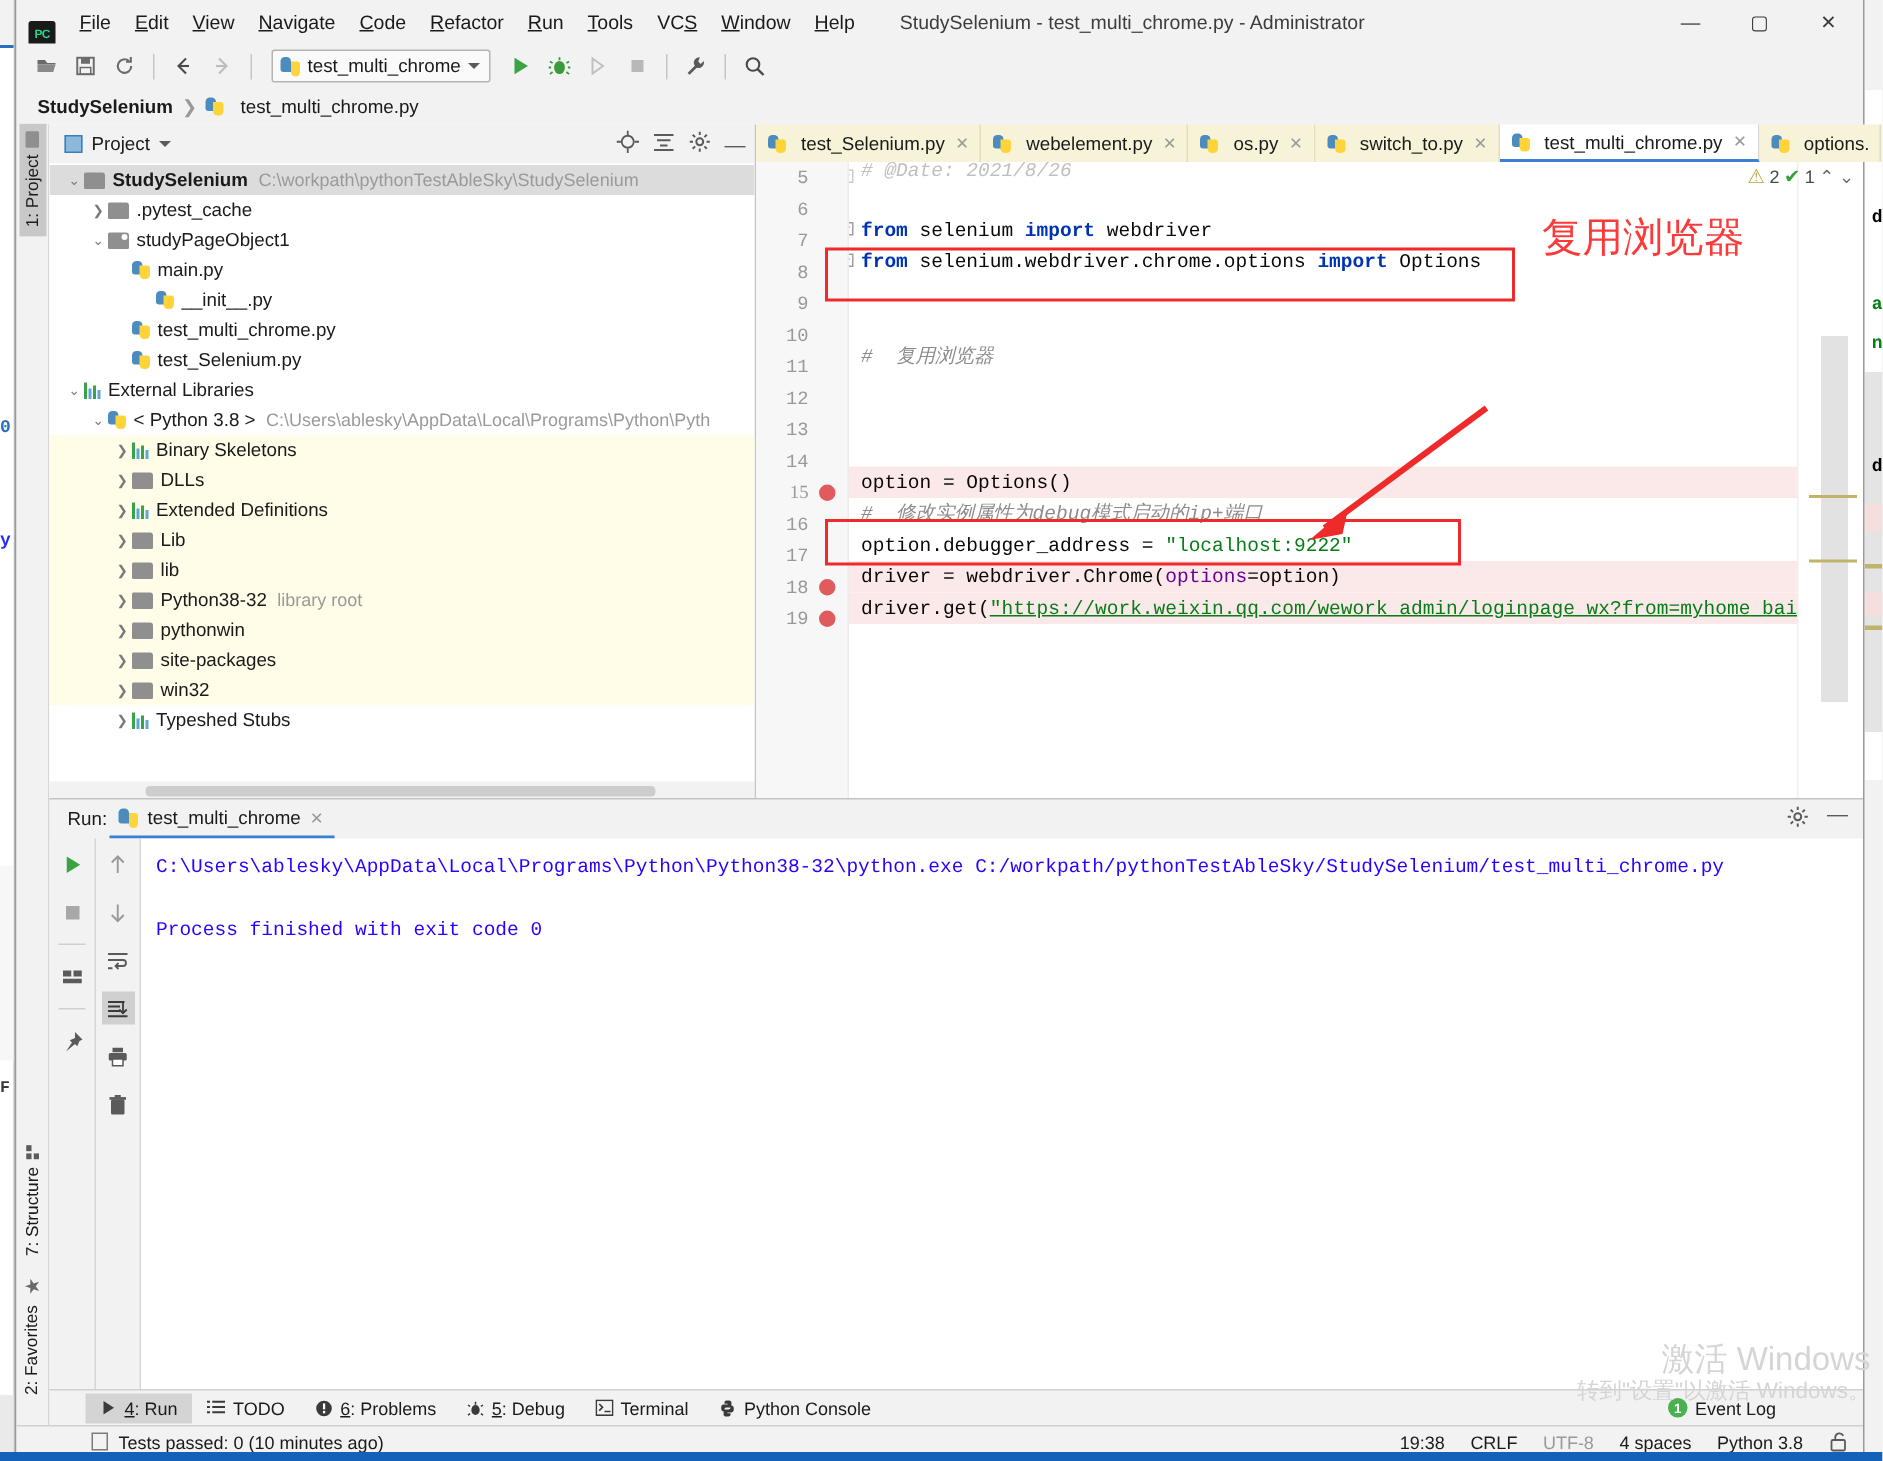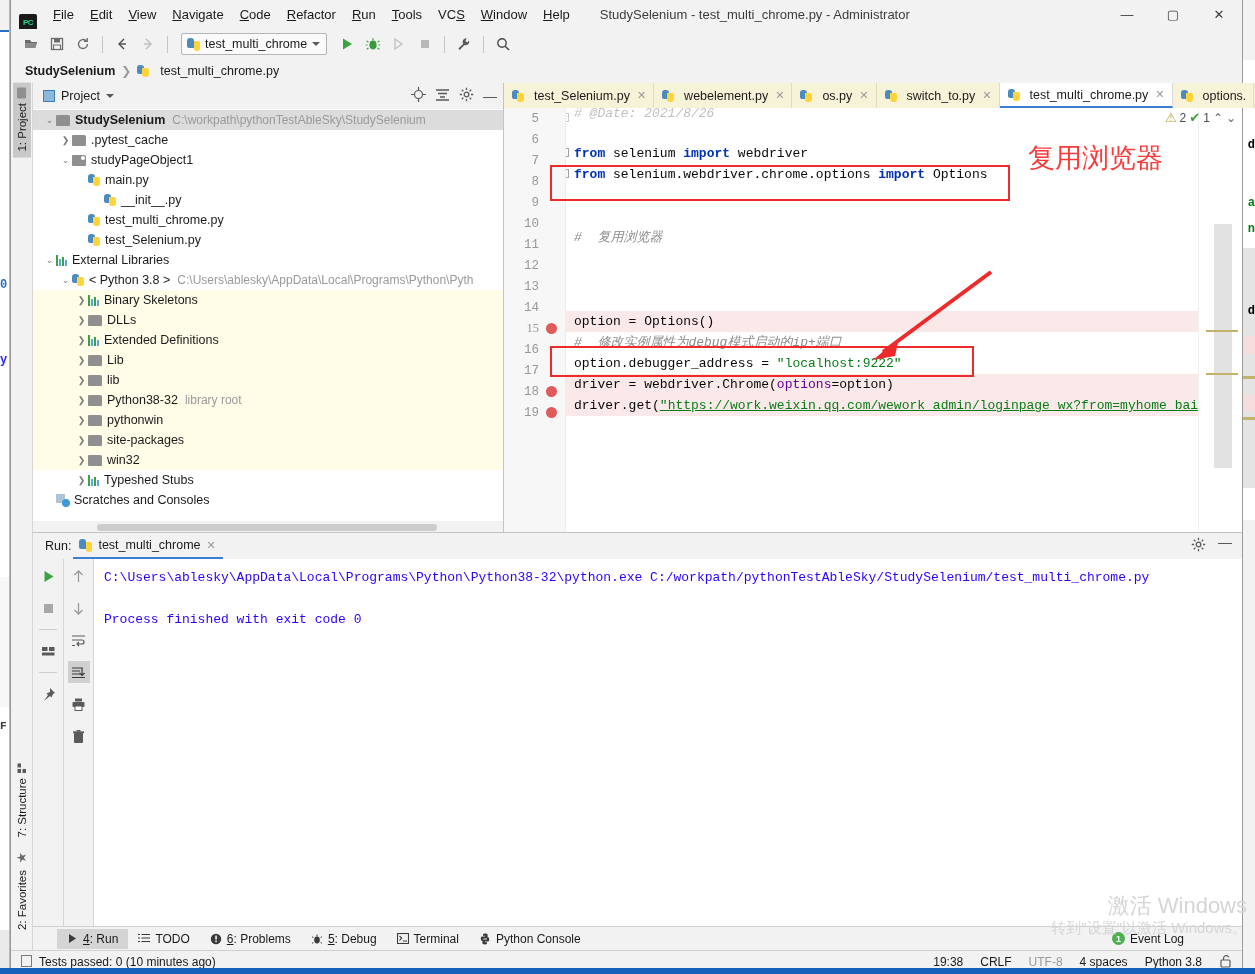--- a/index.html
+++ b/index.html
@@ -276,21 +276,21 @@
   .badge1 {
     width:13px;height:13px;border-radius:50%;background:#4caf50;color:#fff;font-size:9px;
     display:flex;align-items:center;justify-content:center; font-weight:bold;
   }
 
   
   .statusbar {
     height: 23px; display:flex; align-items:center; background:#f2f2f2; flex:0 0 auto;
     border-top: 1px solid #d0d0d0; padding-left: 10px; font-size:12px; position:relative;
   }
-  .sb-left { display:flex; align-items:flex-start; gap:7px; }
+  .sb-left { display:flex; align-items:flex-start; gap:7px;margin-left:40px; }
   .sb-right { position:absolute; right: 10px; display:flex; align-items:center; gap:17px; color:#1a1a1a; }
   .sb-dim { color:#9a9a9a; }
   .sq-icon { width:11px;height:12px;border:1.4px solid #7a7a7a; display:inline-block; }
 
   
   .watermark {
     position:absolute; right: 8px; bottom: 36px; text-align:right; z-index: 3;
     color:#d5d5d5; pointer-events:none; line-height: 1.25;
   }
   .wm1 { font-size: 22px; }
@@ -601,25 +601,20 @@
                 <div class="trow" style="padding-left: 42px;">
                   <span class="arrow">❯</span>
                   <span class="barsicon">
                     <i style="background: rgb(58, 163, 74); height: 11px;"></i>
                     <i style="background: rgb(90, 168, 216); height: 7px;"></i>
                     <i style="background: rgb(58, 163, 74); height: 9px;"></i>
                     <i style="background: rgb(90, 168, 216); height: 6px;"></i>
                   </span>
                   <span class="tlabel">Typeshed Stubs</span>
                 </div>
-                <div class="trow" style="padding-left: 10px;">
-                  <span class="arrow"></span>
-                  <span class="scratchicon"></span>
-                  <span class="tlabel">Scratches and Consoles</span>
-                </div>
               </div>
             <div class="proj-hscroll">
               <div class="thumb"></div>
             </div>
           </div>
 
           <div class="editor">
             <div class="tabstrip">
                 <div class="etab">
                   <span class="pyfileicon"></span>

